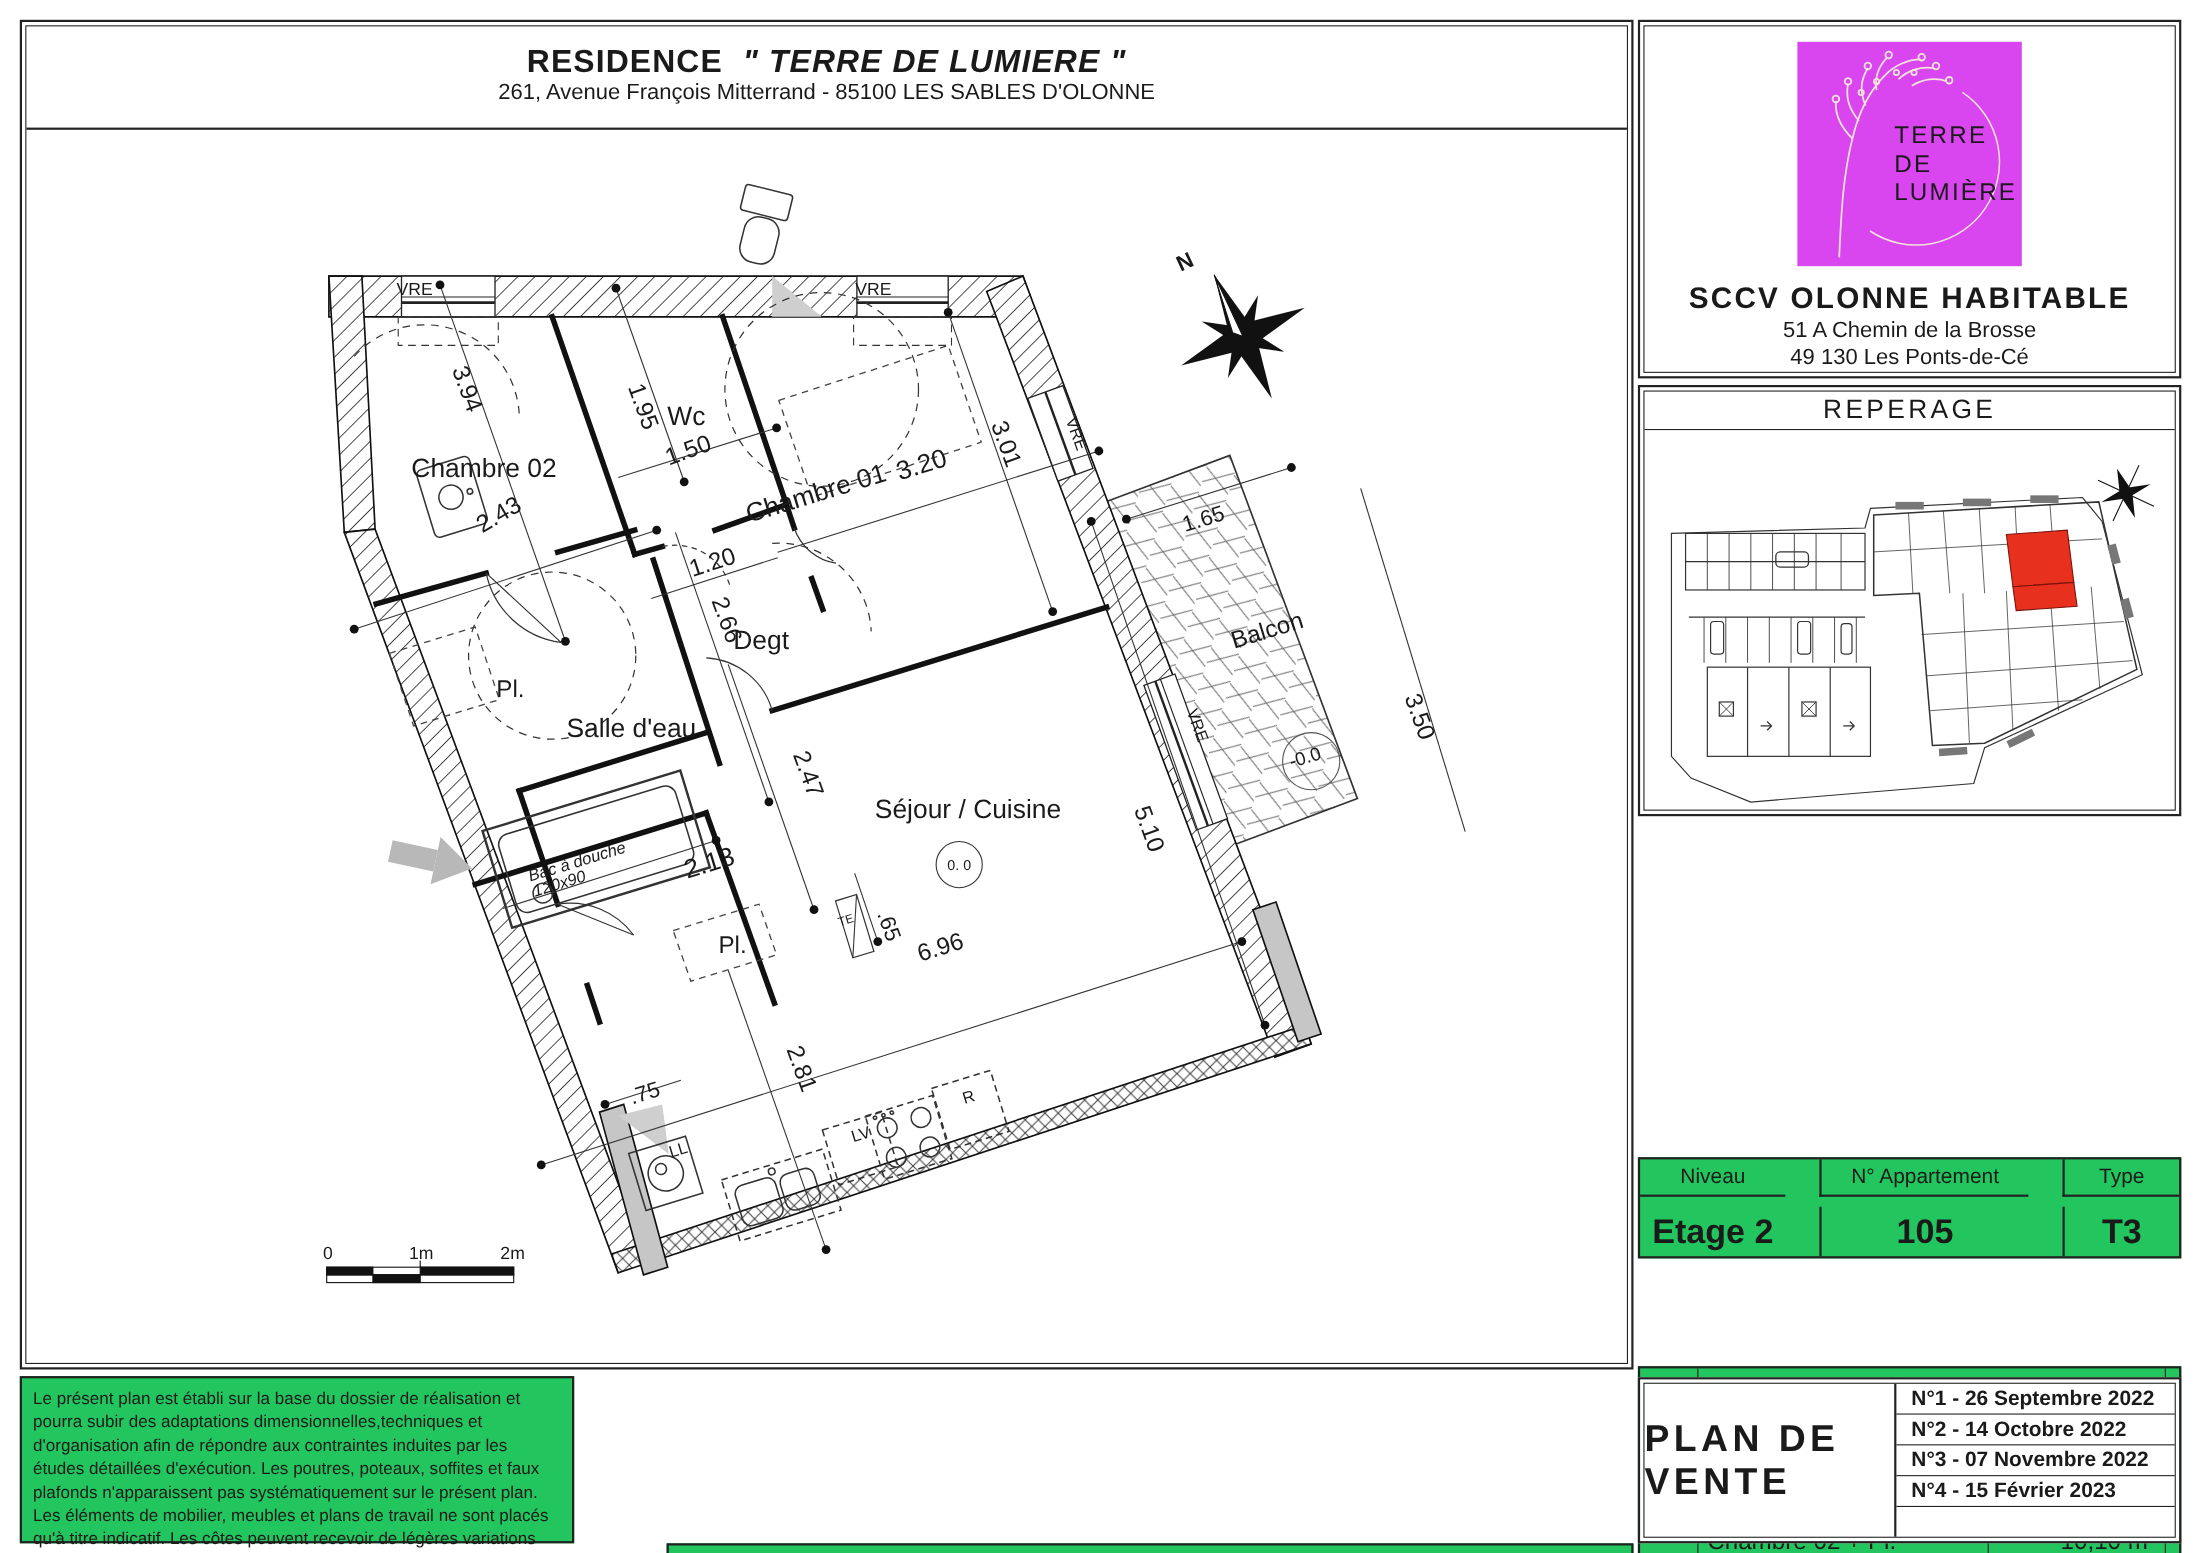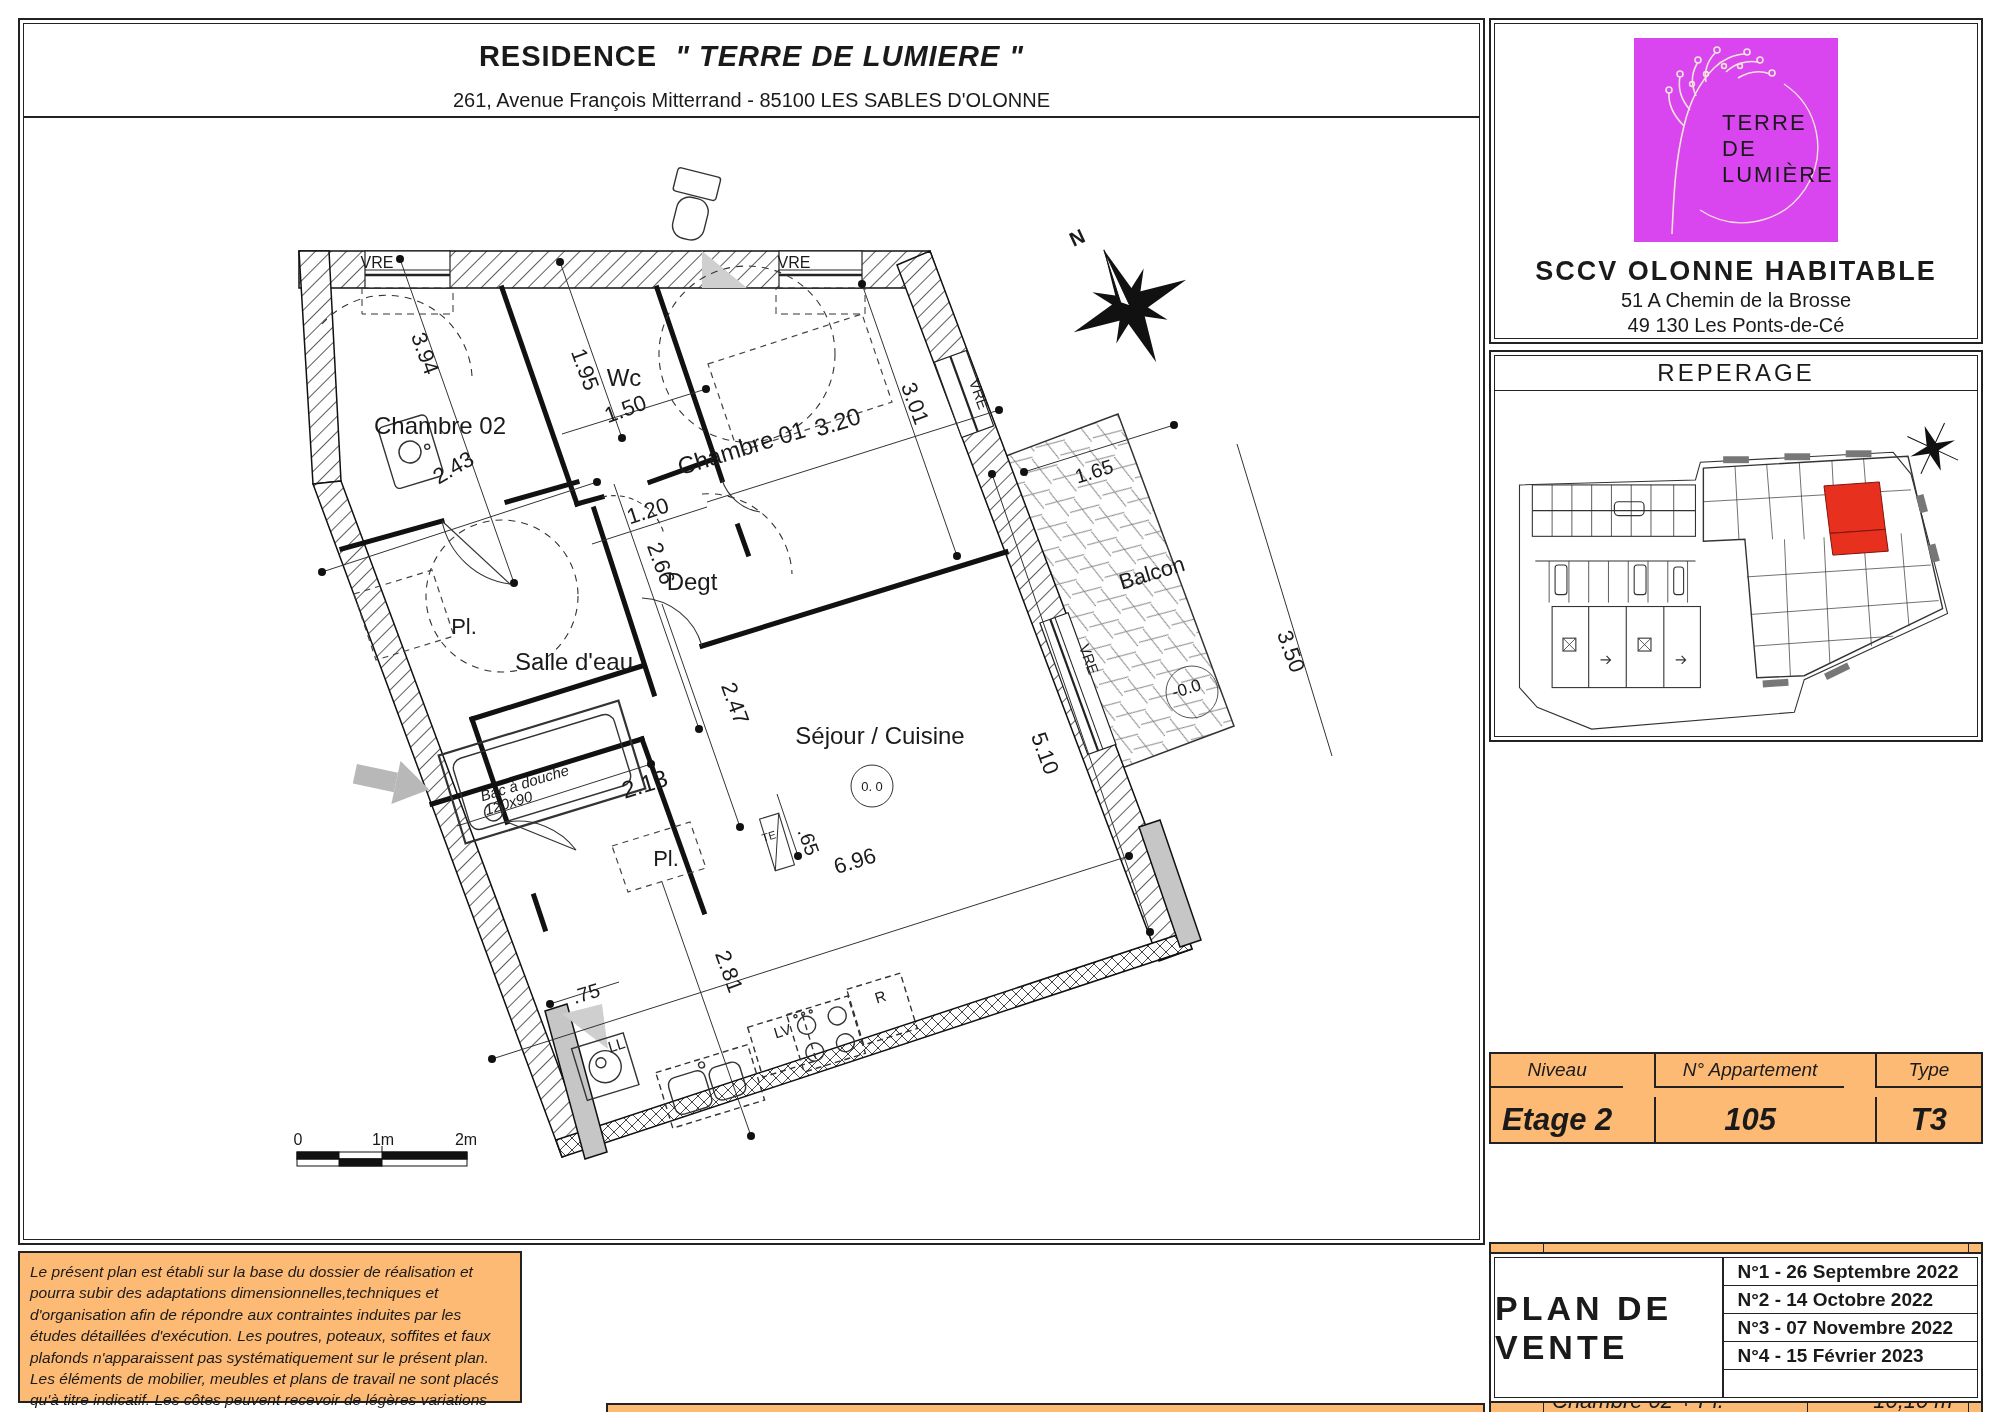--- a/index.html
+++ b/index.html
@@ -1,26 +1,26 @@
 <!DOCTYPE html>
 <html><head>
 <meta charset="utf-8">
 <style>
   html,body{margin:0;padding:0;background:#e8e8e8;}
   #page{position:relative;width:2000px;height:1412px;background:#ffffff;font-family:"Liberation Sans",sans-serif;color:#1a1a1a;overflow:hidden;}
   .abs{position:absolute;}
   .dframe{border:2px solid #222;padding:3px;background:#fff;box-sizing:border-box;}
   .dframe-inner{border:1.5px solid #222;width:100%;height:100%;box-sizing:border-box;position:relative;background:#fff;}
-  .sframe{border:2.5px solid #222;background:#fdba74;box-sizing:border-box;position:relative;font-style:italic;}
+  .sframe{border:2.5px solid #222;background:#22c55e;box-sizing:border-box;position:relative;}
   .ctr{text-align:center;}
   
   #title-band{left:0;top:0;width:100%;height:92px;border-bottom:2px solid #222;}
   #title-line1{margin-top:16px;font-size:29px;font-weight:bold;letter-spacing:1px;}
   #title-line1 .it{font-style:italic;}
-  #title-line2{margin-top:16px;font-size:20px;}
+  #title-line2{margin-top:0;font-size:20px;}
   
   .rc-name{font-size:27px;font-weight:bold;letter-spacing:2px;margin-top:10px;}
   .rc-addr{font-size:20px;margin-top:2px;}
   #logo-box{left:50%;top:14px;transform:translateX(-50%);width:204px;height:204px;background:#d946ef;}
   #rep-head{border-bottom:1.5px solid #222;height:34px;line-height:34px;font-size:24px;letter-spacing:3px;}
   
   #niv-table{display:grid;grid-template-columns:27% 45% 28%;width:100%;height:100%;}
   #niv-table .hd{font-size:19px;border-bottom:2px solid #222;display:flex;align-items:center;justify-content:center;height:34px;box-sizing:border-box;}
   #niv-table .vl{font-size:31px;font-weight:bold;display:flex;align-items:center;justify-content:center;box-sizing:border-box;}
   #niv-table .bl{border-left:2px solid #222;margin-left:31px;}

